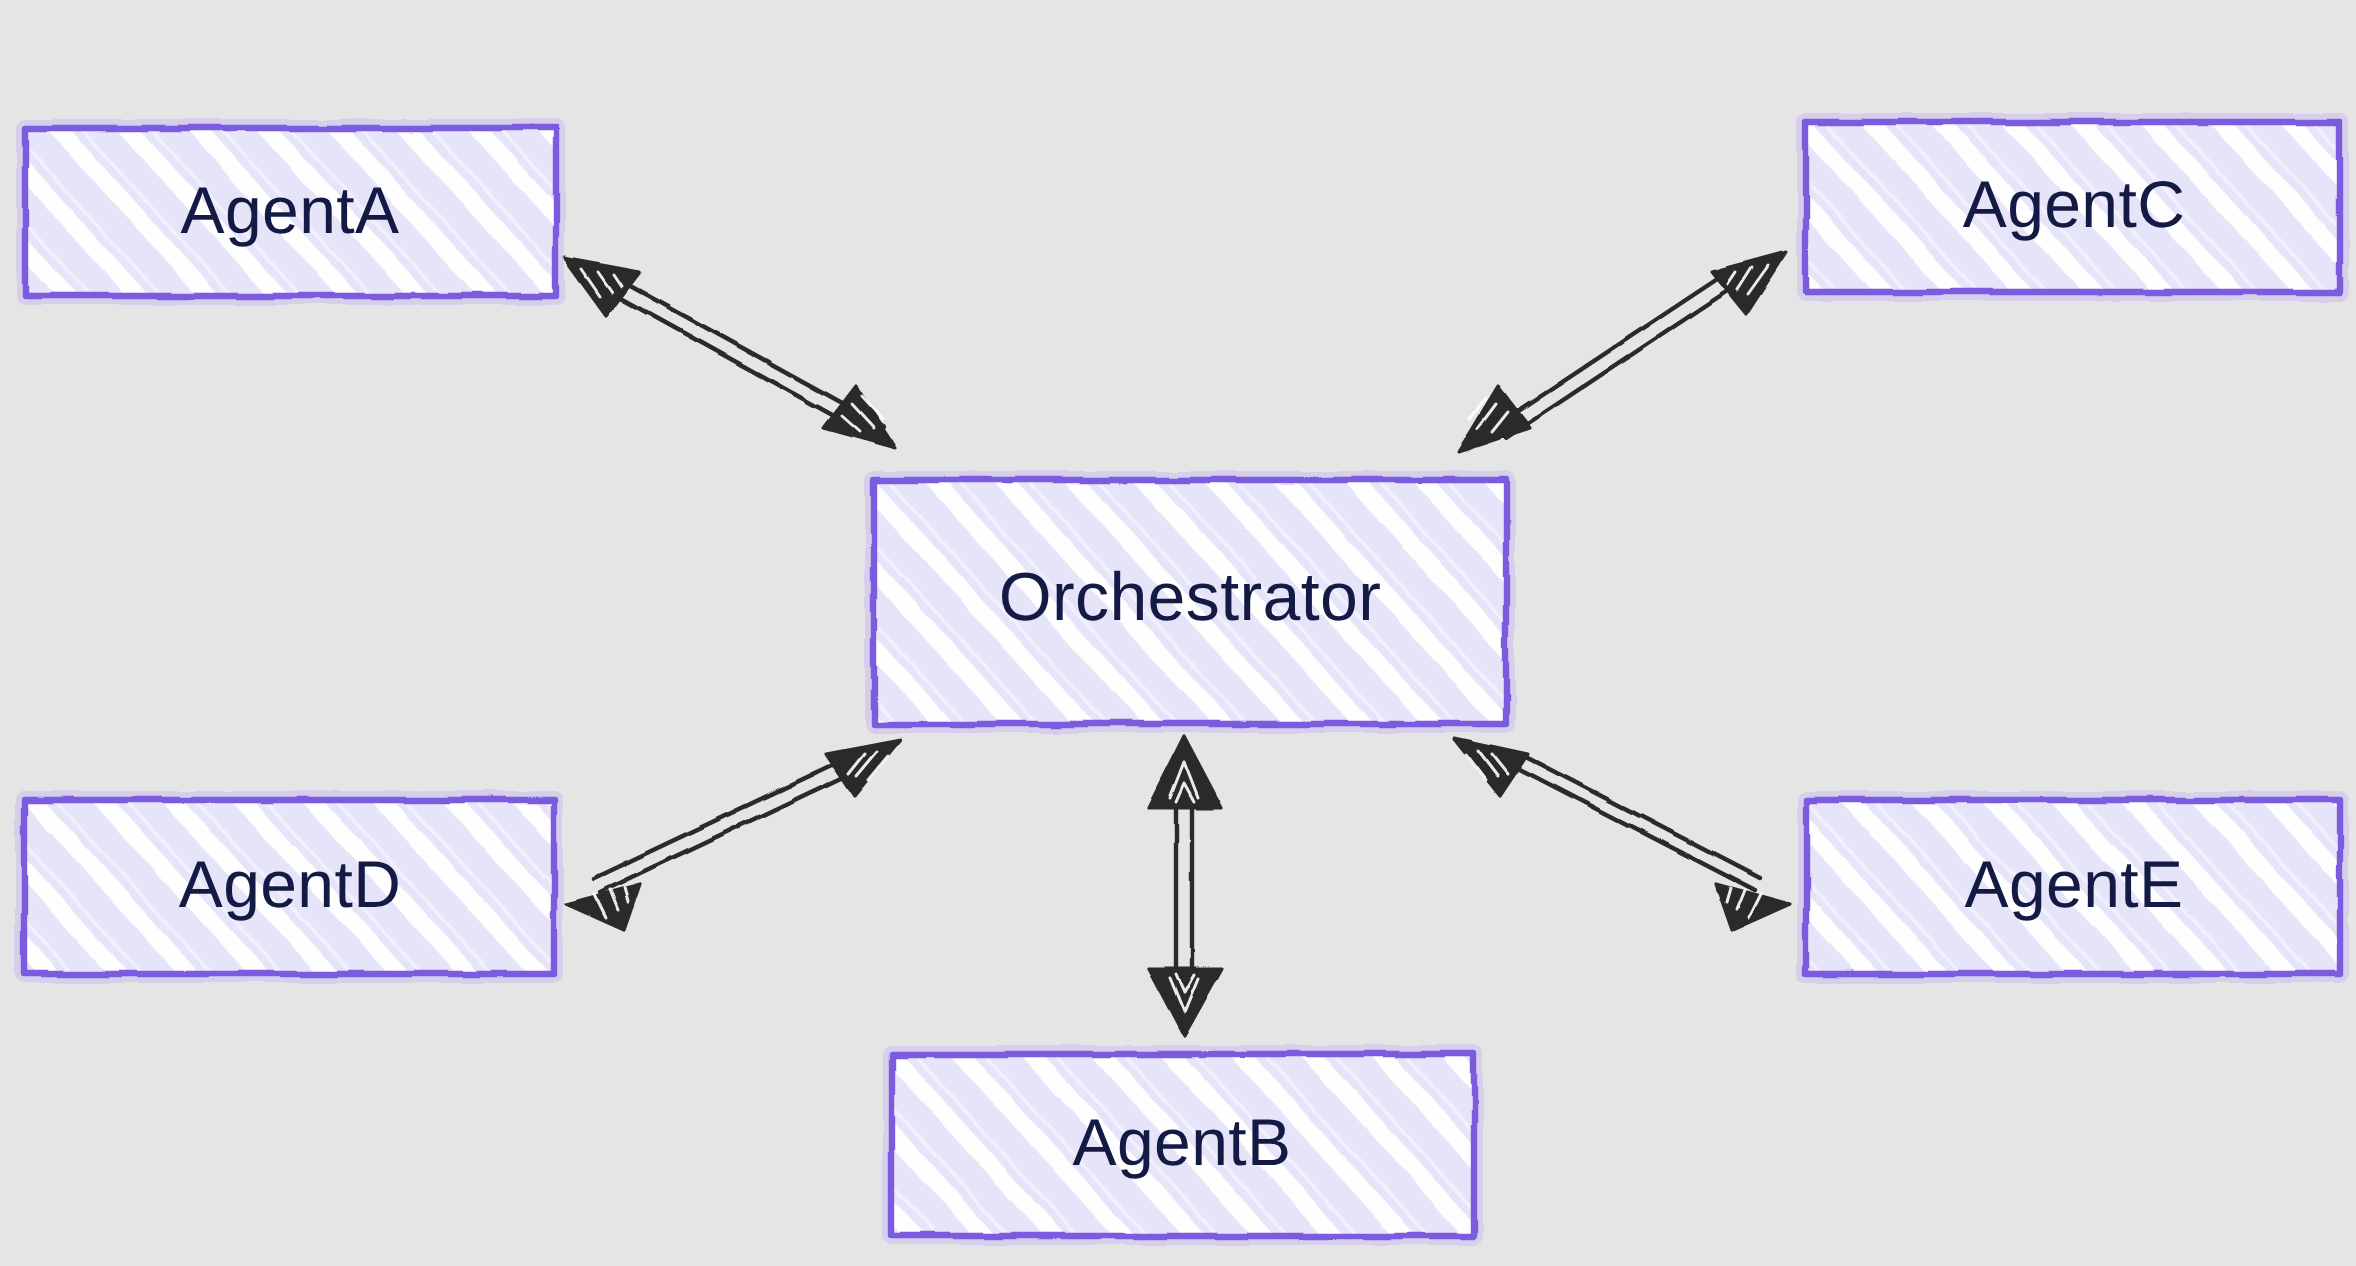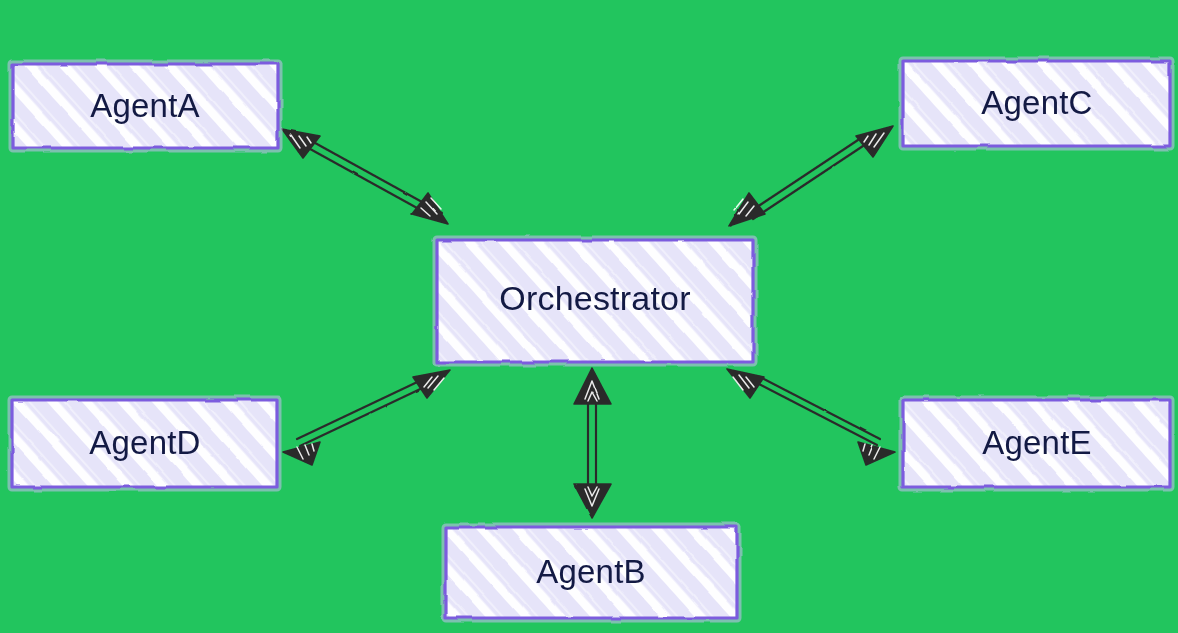--- a/index.html
+++ b/index.html
@@ -7,21 +7,21 @@
     padding: 0;
     background: #ffffff;
   }
   body {
     font-family: "Liberation Sans", sans-serif;
   }
   #canvas {
     position: relative;
     width: 1178px;
     height: 633px;
-    background: #22c55e;
+    background: #e5e5e5;
     overflow: hidden;
   }
   #diagram-svg {
     position: absolute;
     left: 0;
     top: 0;
     width: 1178px;
     height: 633px;
   }
   .node-label {

